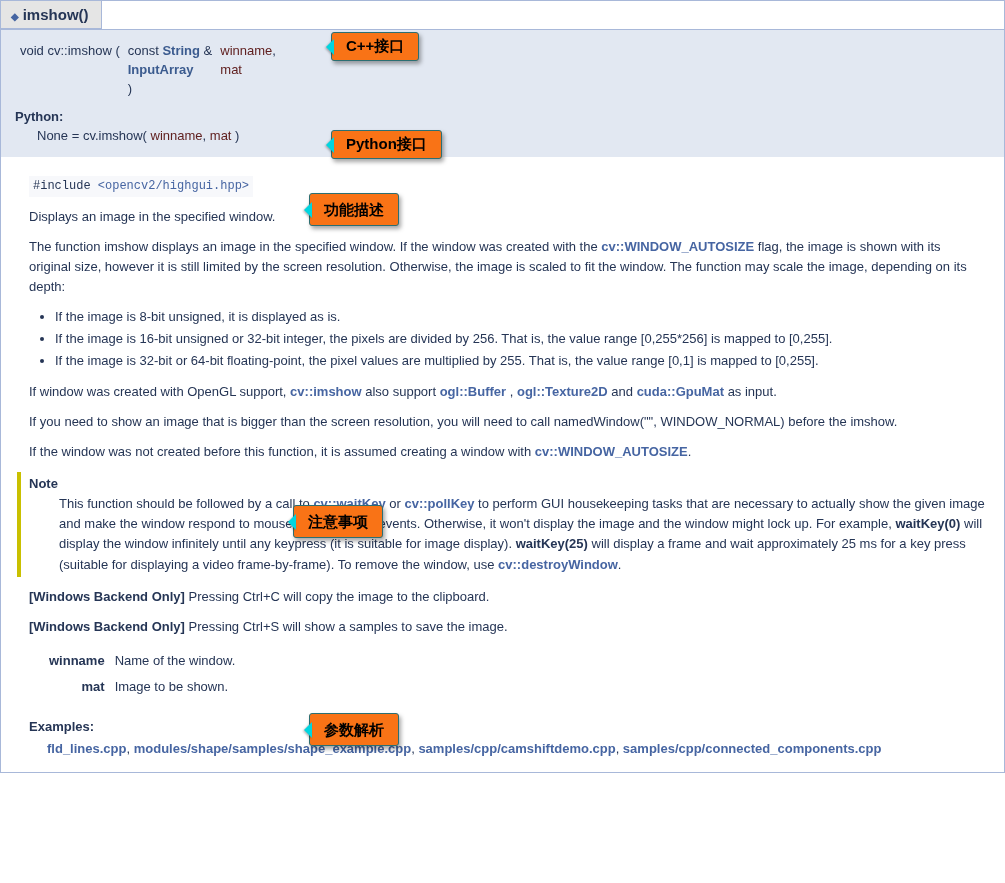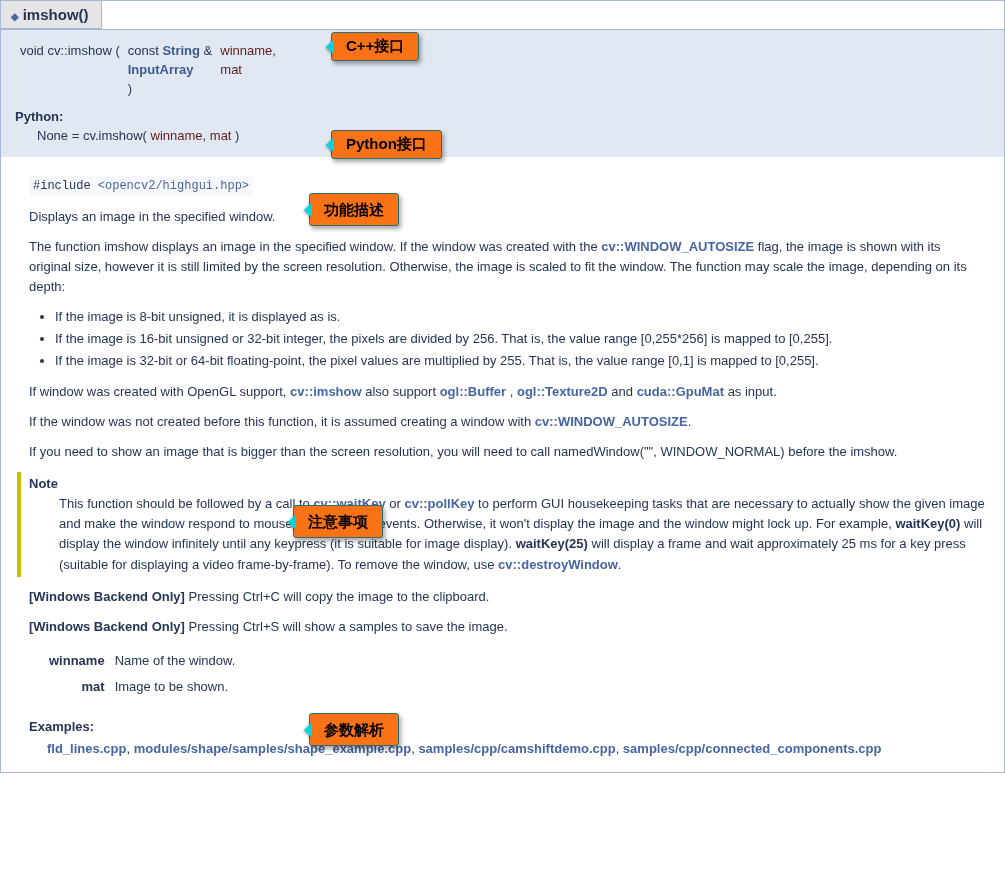--- a/index.html
+++ b/index.html
@@ -156,25 +156,25 @@
   <ul>
     <li>If the image is 8-bit unsigned, it is displayed as is.</li>
     <li>If the image is 16-bit unsigned or 32-bit integer, the pixels are divided by 256. That is, the value range [0,255*256] is mapped to [0,255].</li>
     <li>If the image is 32-bit or 64-bit floating-point, the pixel values are multiplied by 255. That is, the value range [0,1] is mapped to [0,255].</li>
   </ul>
 
   <p>
     <span>If window was created with OpenGL support, </span><a class="lk">cv::imshow</a><span> also support </span><a class="lk">ogl::Buffer</a><span> , </span><a class="lk">ogl::Texture2D</a><span> and </span><a class="lk">cuda::GpuMat</a><span> as input.</span>
   </p>
 
+  <p>If you need to show an image that is bigger than the screen resolution, you will need to call namedWindow("", WINDOW_NORMAL) before the imshow.</p>
+
   <p>
     <span>If the window was not created before this function, it is assumed creating a window with </span><a class="lk">cv::WINDOW_AUTOSIZE</a><span>.</span>
   </p>
-
-  <p>If you need to show an image that is bigger than the screen resolution, you will need to call namedWindow("", WINDOW_NORMAL) before the imshow.</p>
 
   <div class="note-block">
     <div class="note-title">Note</div>
     <div class="note-body">
       <span>This function should be followed by a call to </span><a class="lk">cv::waitKey</a><span> or </span><a class="lk">cv::pollKey</a><span> to perform GUI housekeeping tasks that are necessary to actually show the given image and make the window respond to mouse and keyboard events. Otherwise, it won't display the image and the window might lock up. For example, </span><span class="b">waitKey(0)</span><span> will display the window infinitely until any keypress (it is suitable for image display). </span><span class="b">waitKey(25)</span><span> will display a frame and wait approximately 25 ms for a key press (suitable for displaying a video frame-by-frame). To remove the window, use </span><a class="lk">cv::destroyWindow</a><span>.</span>
     </div>
   </div>
 
   <p><span class="b">[Windows Backend Only]</span><span> Pressing Ctrl+C will copy the image to the clipboard.</span></p>
   <p><span class="b">[Windows Backend Only]</span><span> Pressing Ctrl+S will show a samples to save the image.</span></p>

